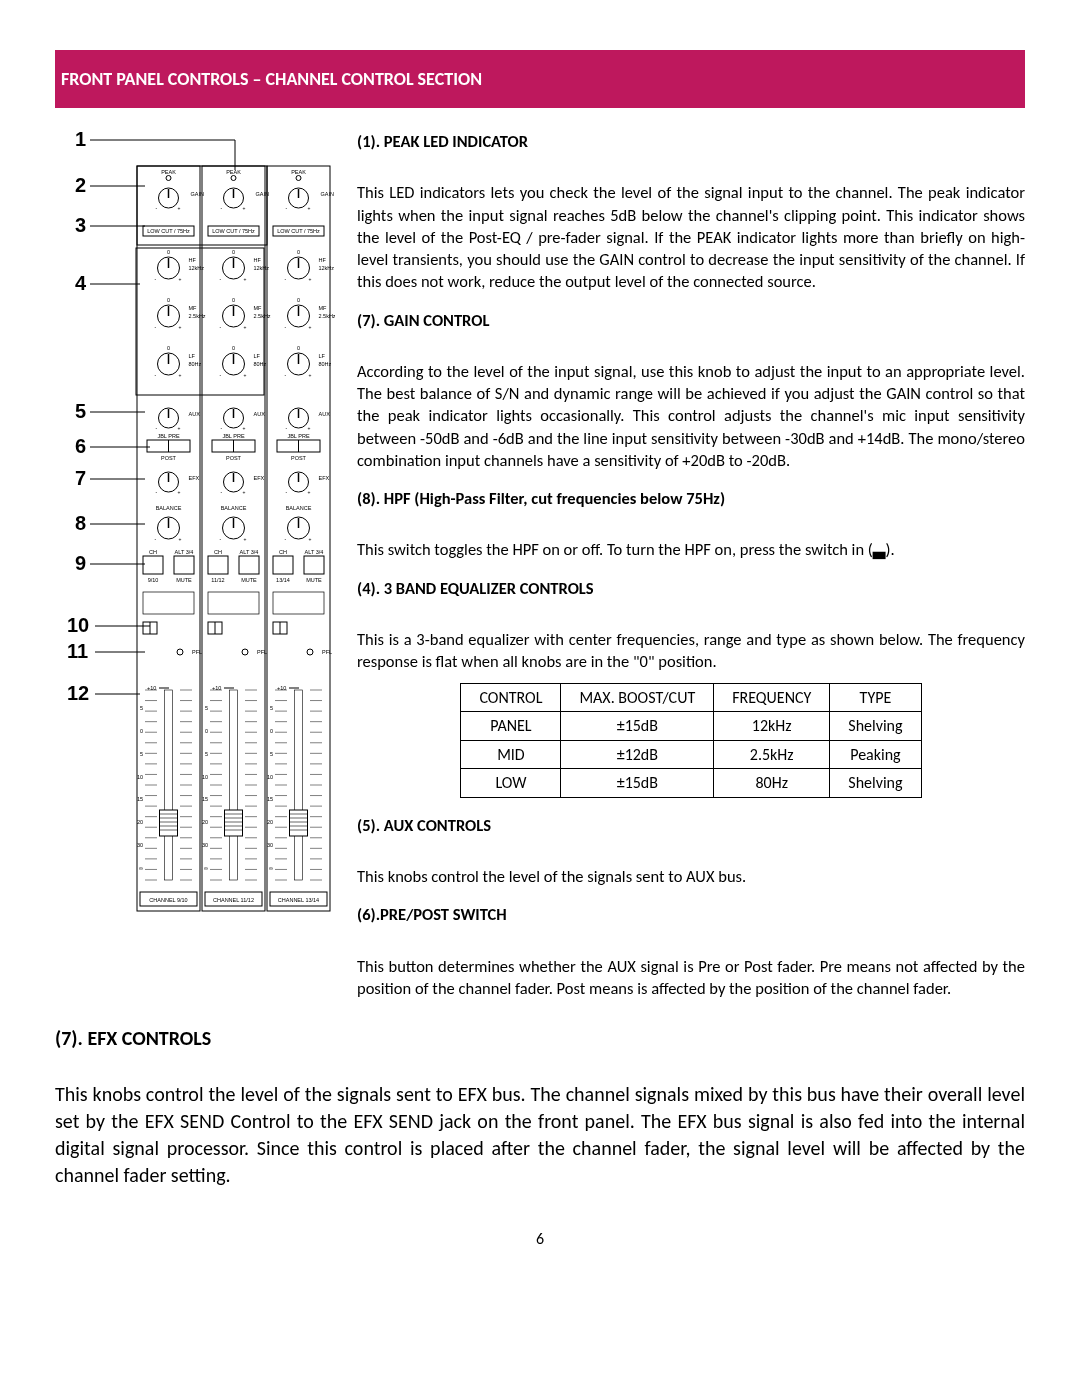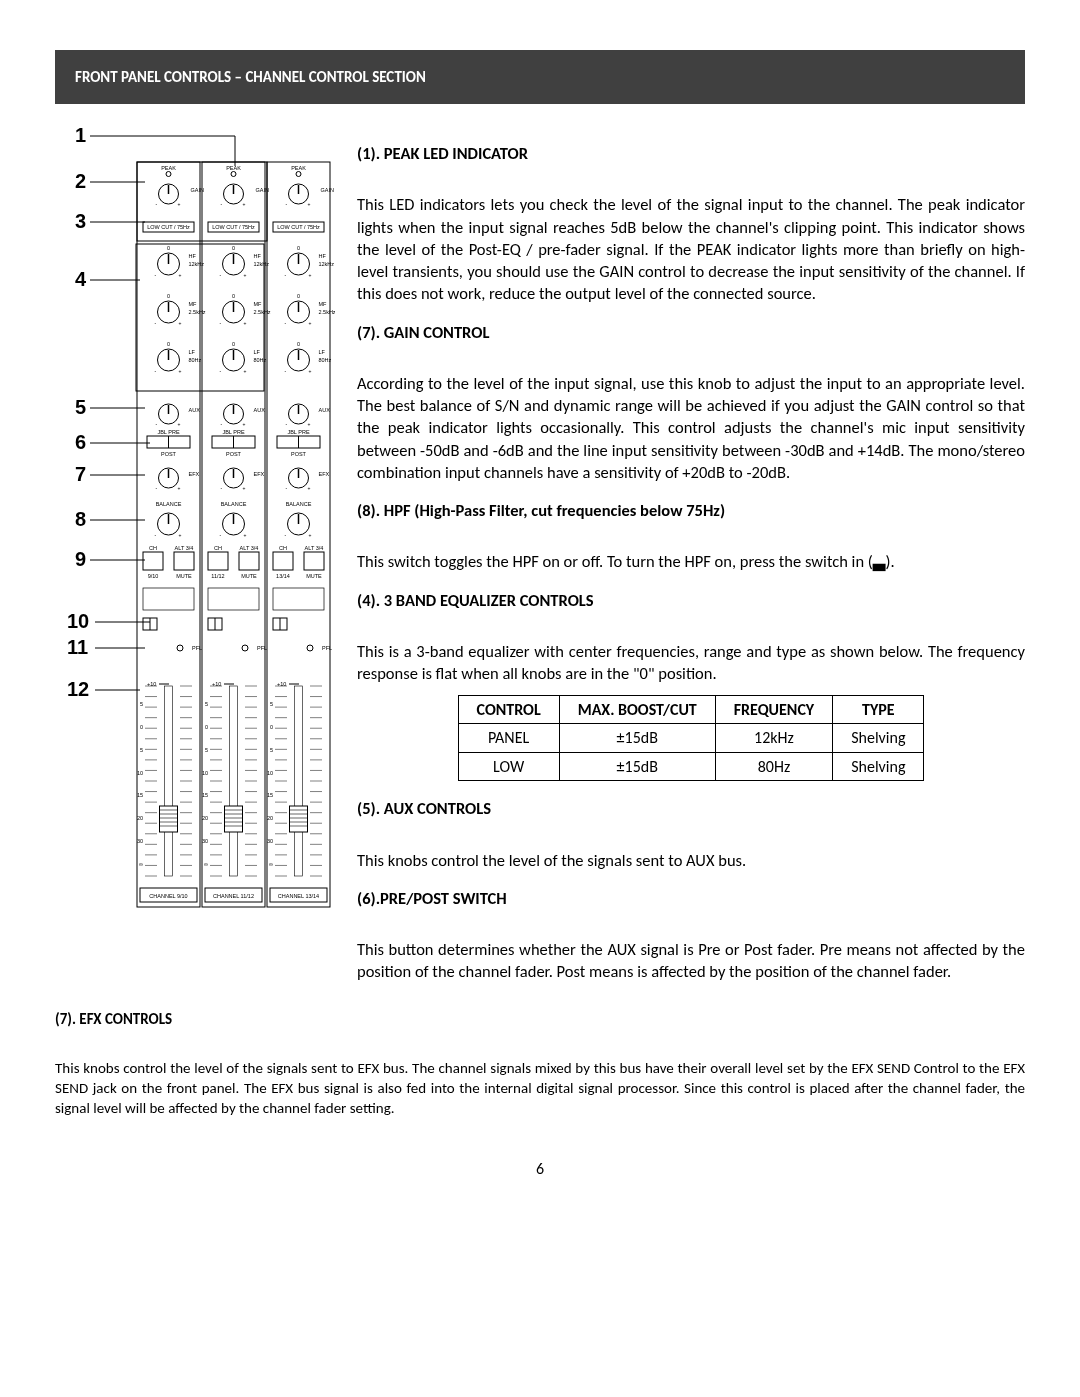--- a/index.html
+++ b/index.html
@@ -8,46 +8,46 @@
     font-family: Calibri, Arial, sans-serif;
     background: #fff;
     color: #000;
     width: 1080px;
   }
   .page {
     padding: 50px 55px 40px 55px;
     box-sizing: border-box;
   }
   .header-bar {
-    background: #404040;
+    background: #be185d;
     color: #fff;
     font-weight: bold;
-    font-size: 15px;
-    padding: 18px 20px;
+    font-size: 18px;
+    padding: 18px 6px;
     margin-bottom: 22px;
   }
   .content-row {
     display: flex;
     align-items: flex-start;
     gap: 22px;
   }
   .diagram {
     flex: 0 0 280px;
   }
   .diagram svg {
     display: block;
   }
   .right-col {
     flex: 1;
     font-size: 16.5px;
     line-height: 1.35;
   }
   .sec-title {
     font-weight: bold;
-    margin-top: 16px;
+    margin-top: 0;
     margin-bottom: 2px;
   }
   .sec-title.mt {
     margin-top: 16px;
   }
   .sec-body {
     text-align: justify;
     margin-bottom: 6px;
     margin-top: 29px;
   }
@@ -55,24 +55,24 @@
     border-collapse: collapse;
     margin: 10px auto 8px auto;
     font-size: 16px;
   }
   table.eq th, table.eq td {
     border: 1px solid #000;
     padding: 3px 18px;
     text-align: center;
   }
   table.eq th {
-    font-weight: bold;
+    font-weight: normal;
   }
   .full-width-sec {
-    font-size: 15px;
+    font-size: 20px;
     line-height: 1.35;
     margin-top: 20px;
   }
   .page-num {
     text-align: center;
     font-size: 16px;
     margin-top: 40px;
   }
 </style>
 </head>
@@ -502,20 +502,26 @@
           </tr>
         </thead>
         <tbody>
           <tr>
             <td>PANEL</td>
             <td>±15dB</td>
             <td>12kHz</td>
             <td>Shelving</td>
           </tr>
           <tr>
+            <td>MID</td>
+            <td>±12dB</td>
+            <td>2.5kHz</td>
+            <td>Peaking</td>
+          </tr>
+          <tr>
             <td>LOW</td>
             <td>±15dB</td>
             <td>80Hz</td>
             <td>Shelving</td>
           </tr>
         </tbody>
       </table>
 
       <div class="sec-title mt">(5). AUX CONTROLS</div>
       <div class="sec-body">This knobs control the level of the signals sent to AUX bus.</div>

